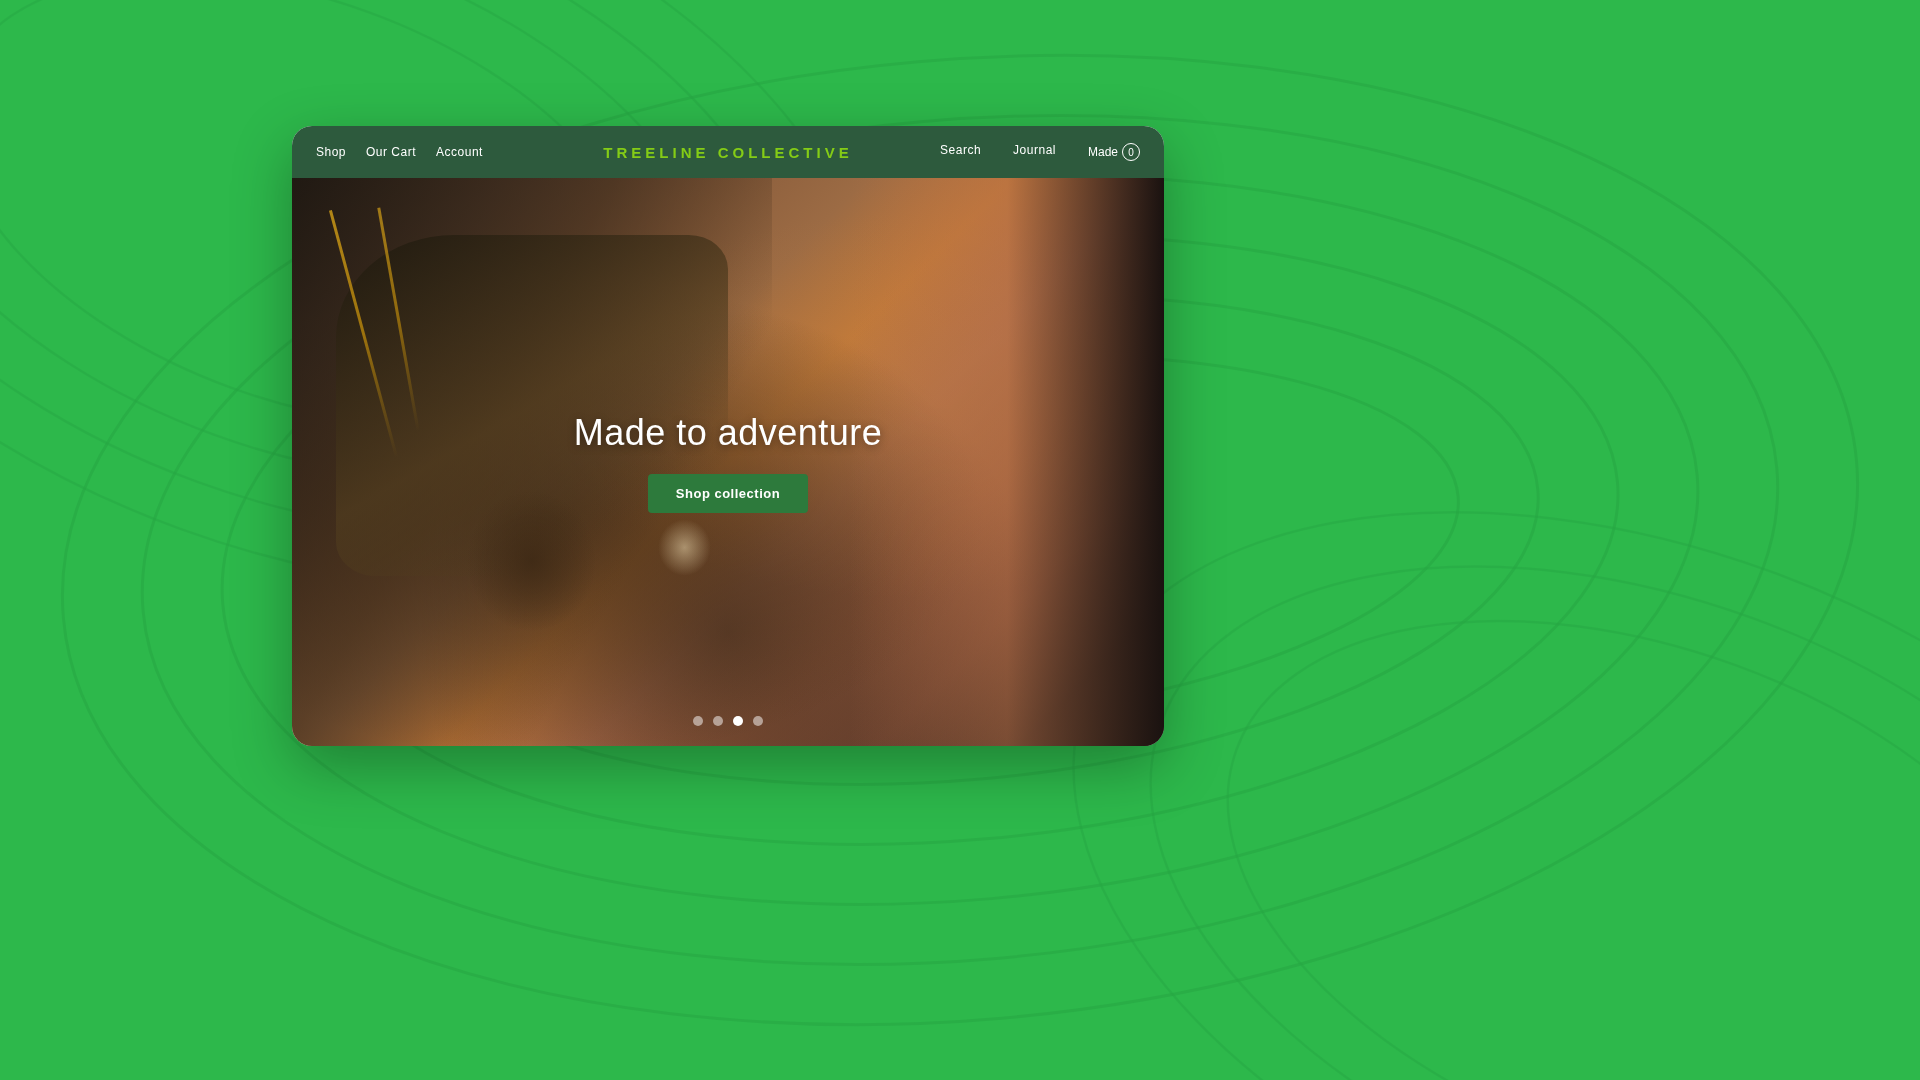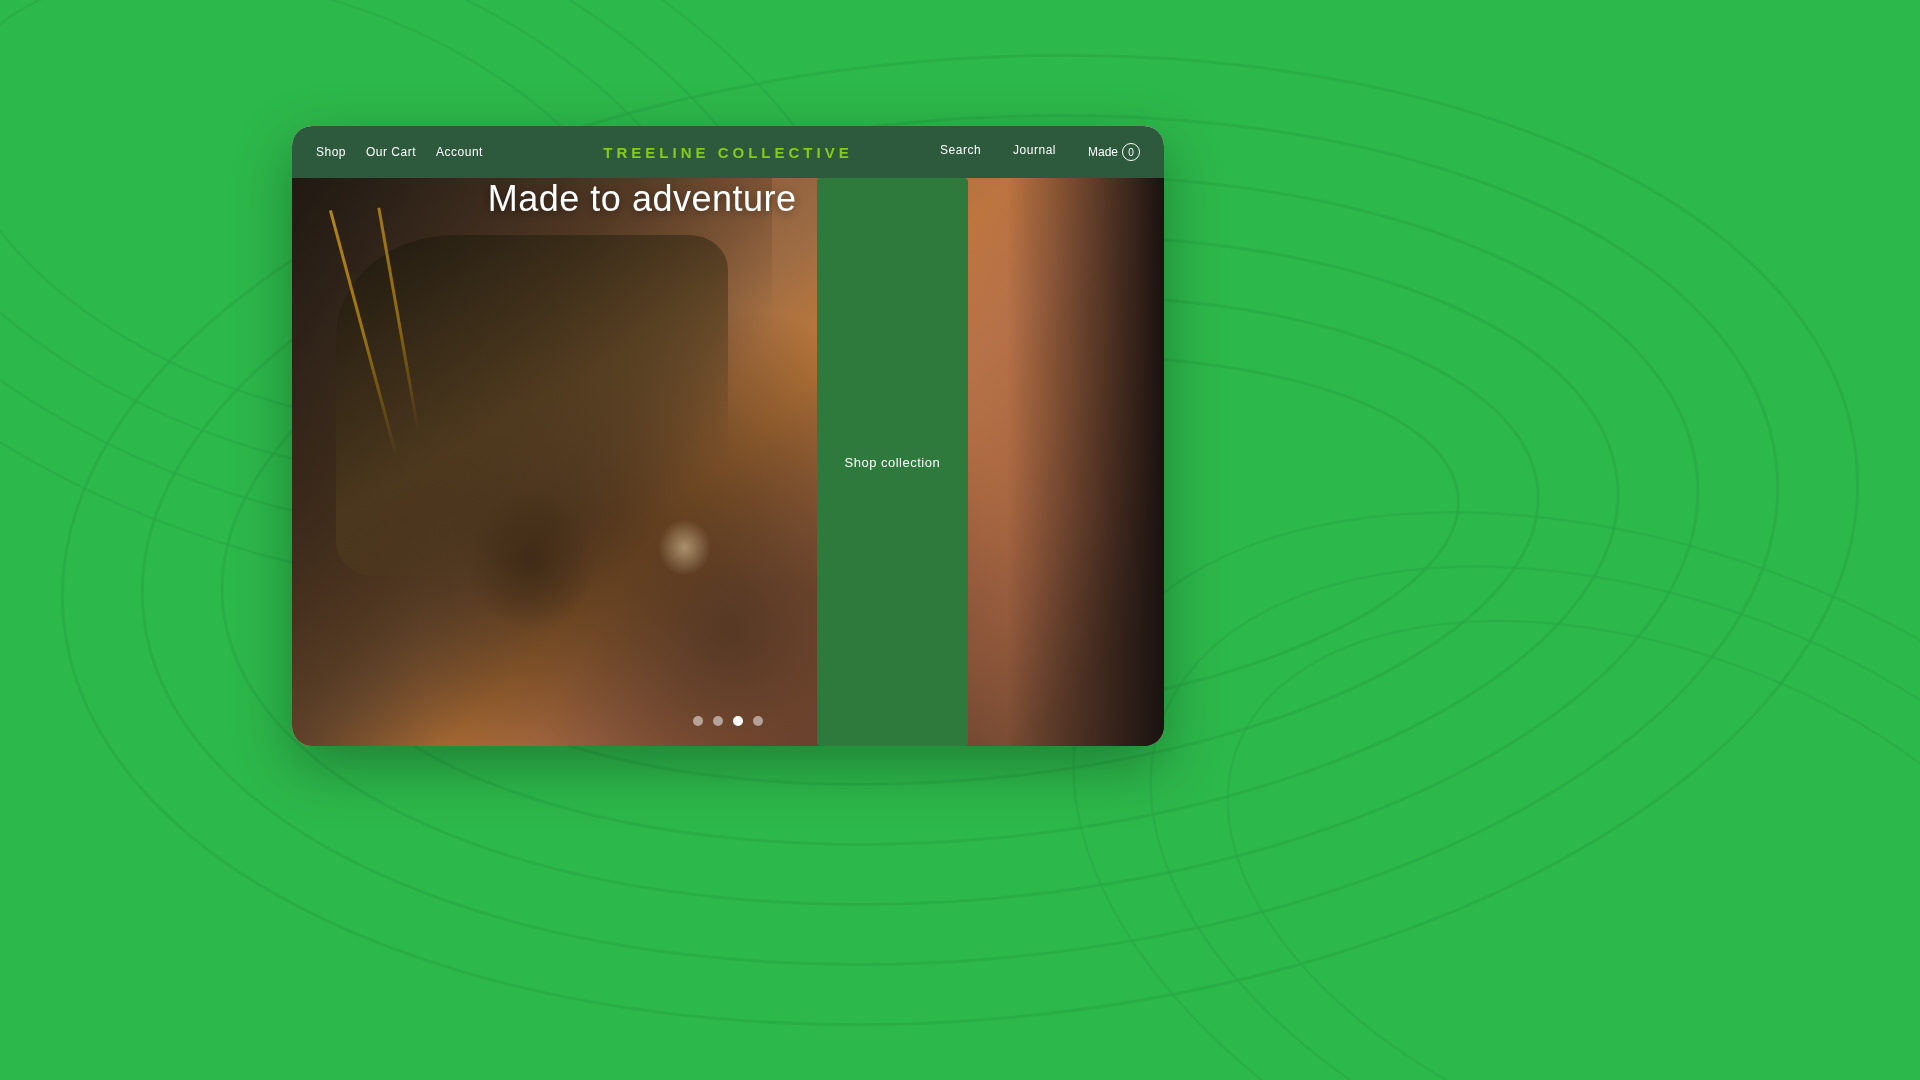--- a/index.html
+++ b/index.html
@@ -226,21 +226,22 @@
       width: 6%;
       height: 10%;
       background: radial-gradient(ellipse, rgba(220,200,160,0.6) 0%, transparent 70%);
       border-radius: 50%;
     }
 
     .hero-content {
       position: absolute;
       inset: 0;
       display: flex;
-      flex-direction: row;
+      flex-direction: column;
+      align-items: center;
       justify-content: center;
       gap: 20px;
     }
 
     .hero-title {
       color: #fff;
       font-size: 36px;
       font-weight: 400;
       text-align: center;
       text-shadow: 0 2px 8px rgba(0,0,0,0.4);
@@ -249,21 +250,21 @@
 
     .hero-cta {
       background-color: #2d7a3c;
       color: #fff;
       border: none;
       padding: 12px 28px;
       font-size: 13px;
       border-radius: 4px;
       cursor: pointer;
       letter-spacing: 0.5px;
-      font-weight: 400;
+      font-weight: 700;
     }
 
     
     .carousel-dots {
       position: absolute;
       bottom: 20px;
       left: 50%;
       transform: translateX(-50%);
       display: flex;
       gap: 10px;

